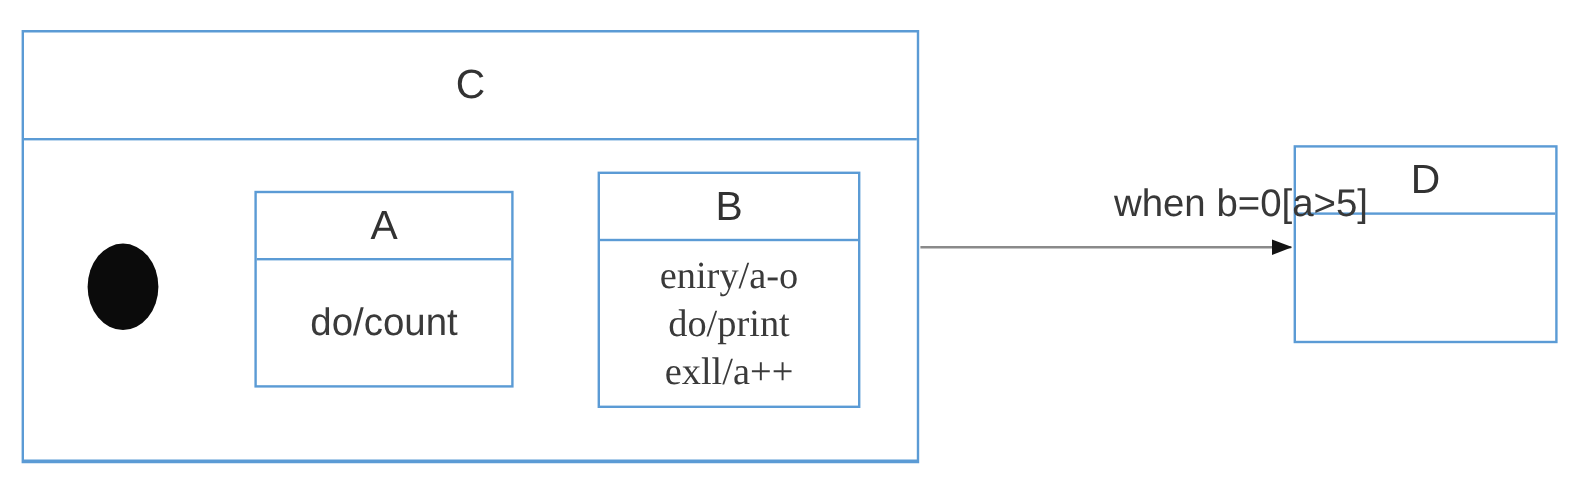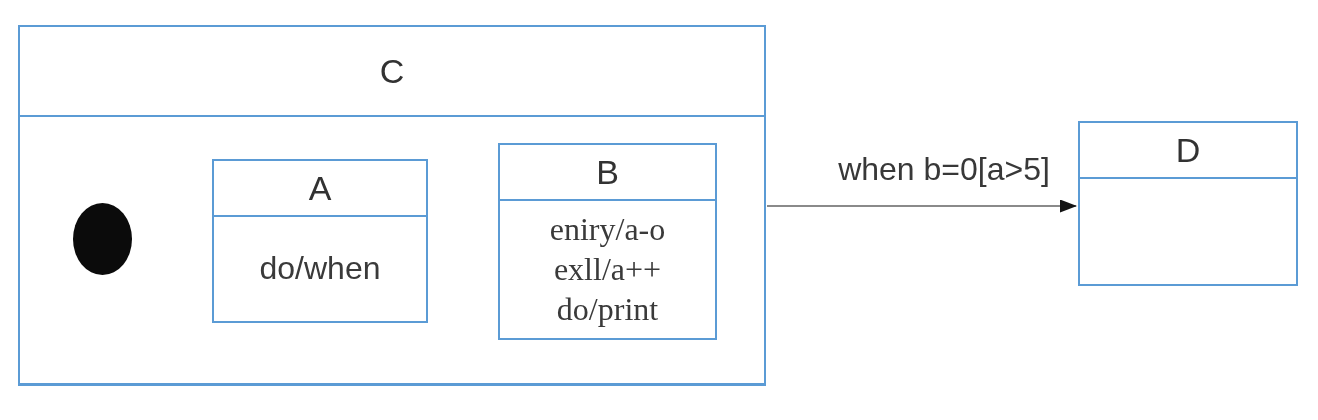--- a/index.html
+++ b/index.html
@@ -67,23 +67,23 @@
   .initial-marker {
     position: absolute;
     left: 73px; top: 203px;
     width: 59px; height: 72px;
     background: #0b0b0b;
     border-radius: 50%;
   }
   
   .transition-label {
     position: absolute;
-    left: 794px; top: 151px;
+    left: 840px; top: 151px;
     width: 300px;
-    text-align: center;
+    text-align: right;
     font-size: 32px;
     color: #383838;
     white-space: nowrap;
   }
 </style>
 </head>
 <body>
 
 <div class="canvas">
 
@@ -107,30 +107,30 @@
   <div class="state state-c">
     <div class="state-title">C</div>
     <div class="state-body"></div>
   </div>
 
   <div class="initial-marker"></div>
 
   <div class="state state-a">
     <div class="state-title">A</div>
     <div class="state-body">
-      <div>do/when</div>
+      <div>do/count</div>
     </div>
   </div>
 
   <div class="state state-b">
     <div class="state-title">B</div>
     <div class="state-body">
       <div>eniry/a-o</div>
+      <div>do/print</div>
       <div>exll/a++</div>
-      <div>do/print</div>
     </div>
   </div>
 
   <div class="state state-d">
     <div class="state-title">D</div>
     <div class="state-body"></div>
   </div>
 
   <div class="transition-label">when b=0[a&gt;5]</div>
 

